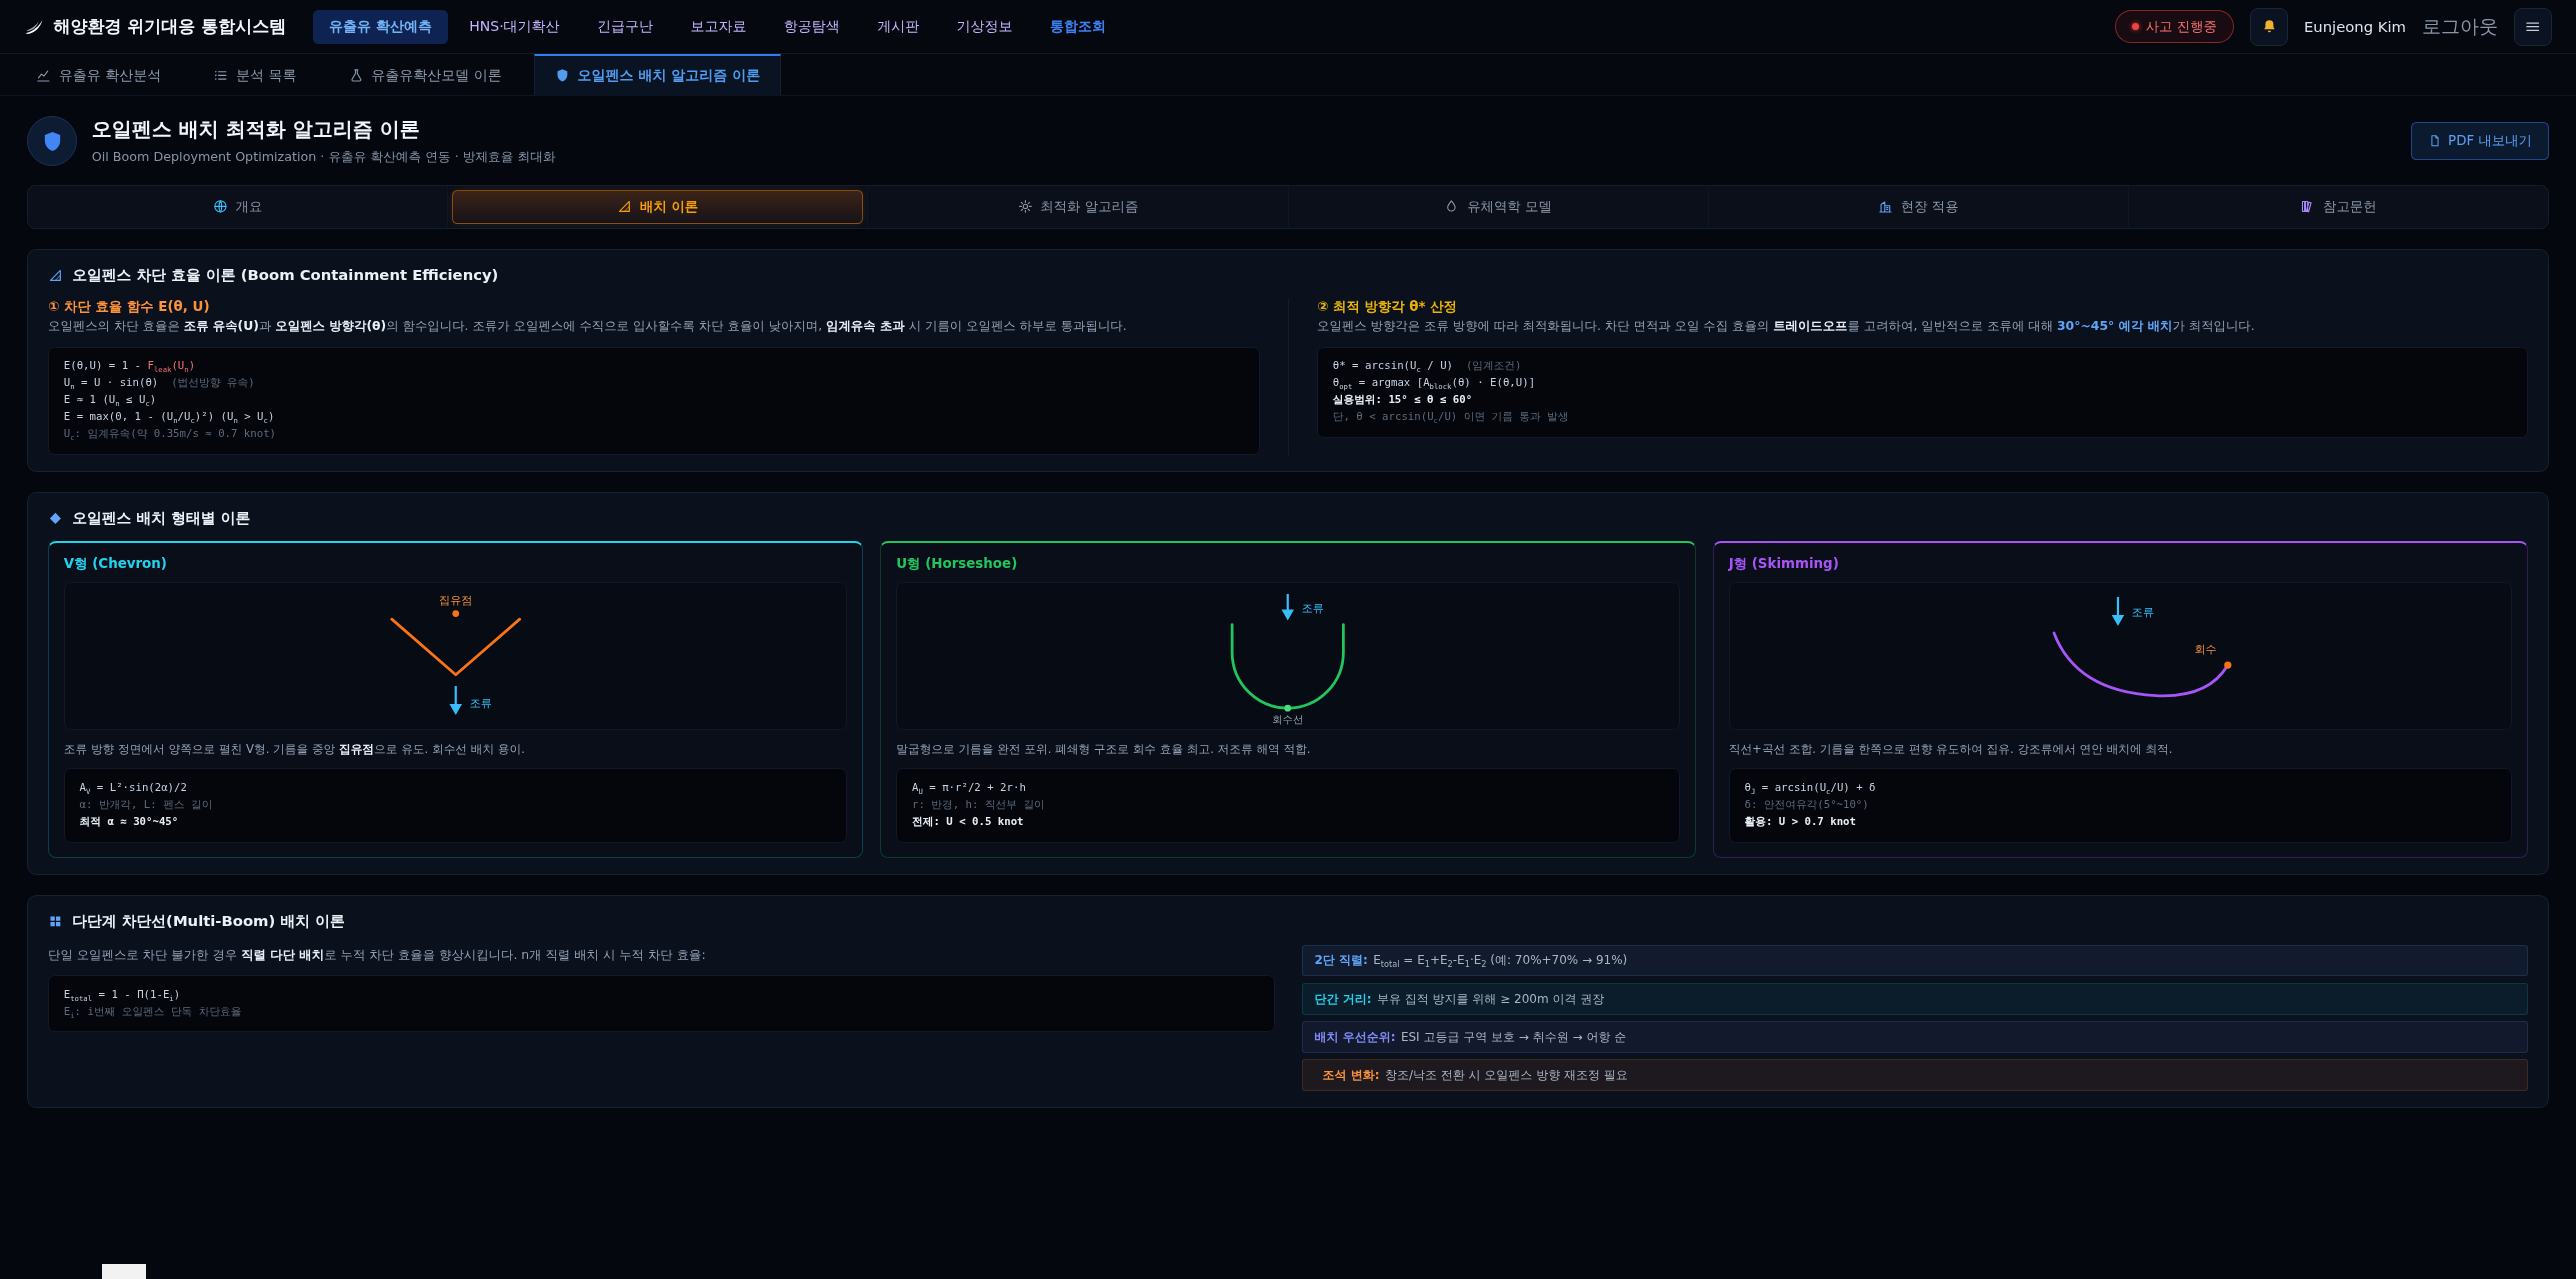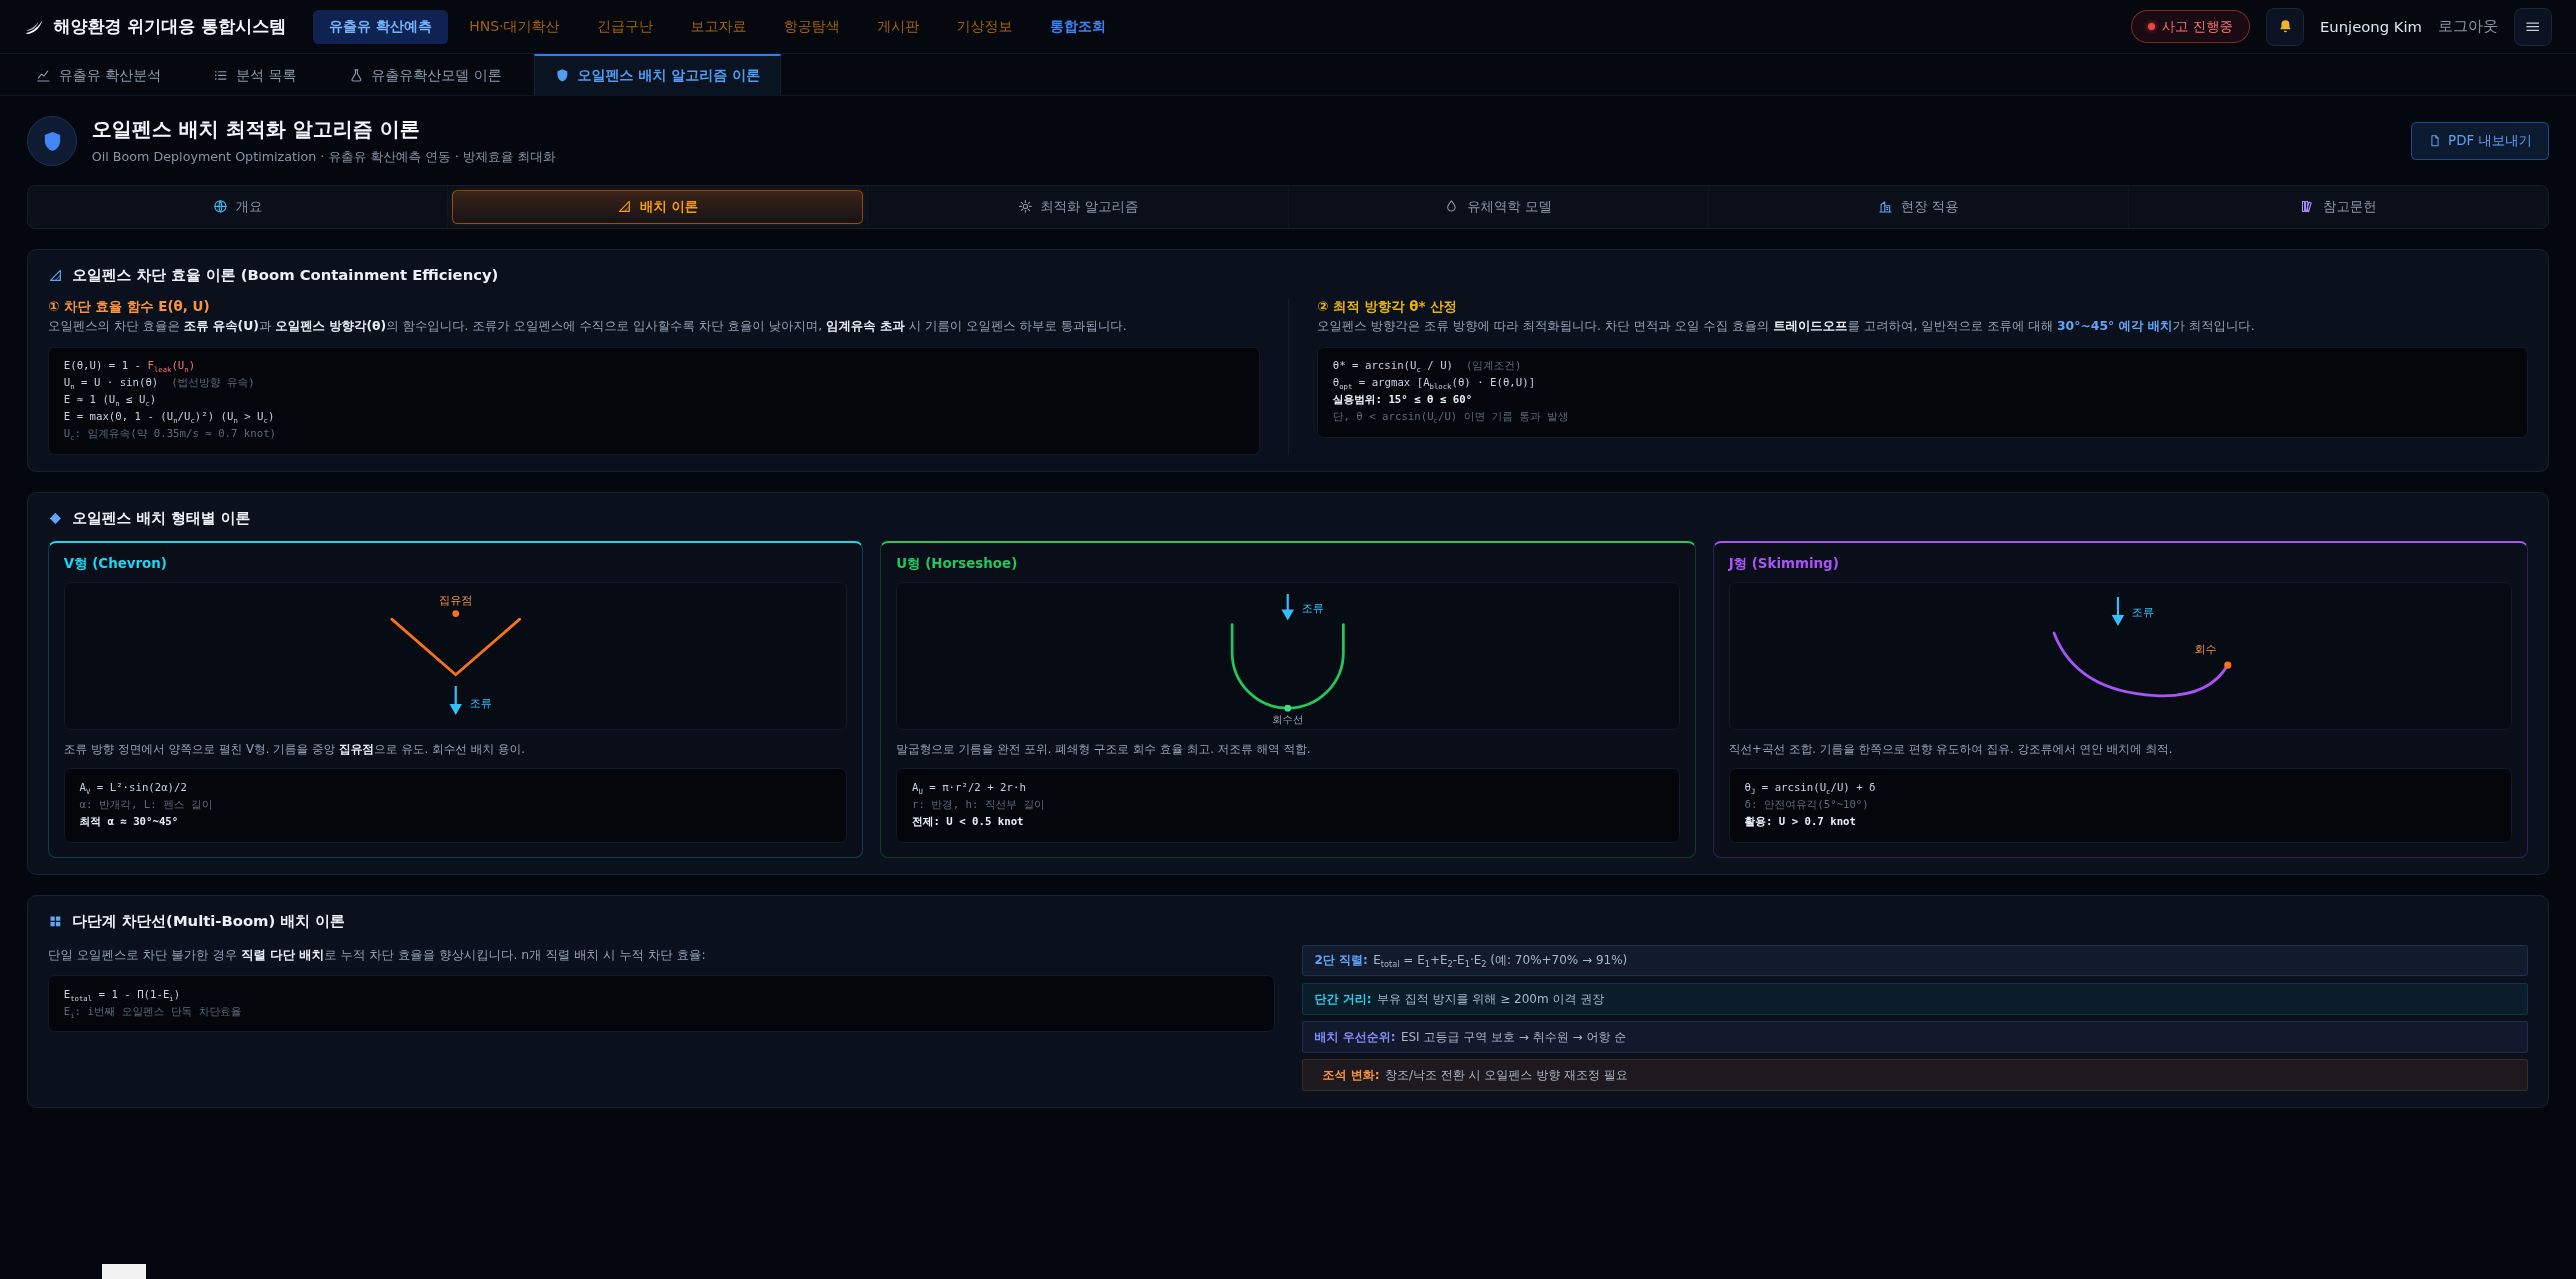--- a/index.html
+++ b/index.html
@@ -12,32 +12,32 @@
   [data-interactable="true"]{cursor:pointer;}
   .icn{display:inline-flex;width:14.8px;height:14.8px;flex:none;}
   .icn svg{width:100%;height:100%;}
 
   
   .topnav{height:54px;display:flex;align-items:center;padding:0 24px;background:#05080f;border-bottom:0.7px solid #101827;gap:17.4px;}
   .brand{display:flex;align-items:center;gap:9.4px;}
   .brand .icn{width:20px;height:20px;color:#ffffff;}
   .brand-text{font-size:17px;font-weight:bold;color:#f3f6fb;white-space:nowrap;}
   .nav-items{display:flex;align-items:center;gap:5.4px;margin-left:9.4px;}
-  .nav-item{padding:8px 16px;font-size:14px;color:#a16207;border-radius:5.4px;white-space:nowrap;}
+  .nav-item{padding:8px 16px;font-size:14px;color:#c4b5fd;border-radius:5.4px;white-space:nowrap;}
   .nav-item.active{background:rgba(37,99,235,0.30);color:#74b3f7;font-weight:bold;}
   .nav-item.accent{color:#3b82f6;font-weight:bold;}
   .topnav-right{margin-left:auto;display:flex;align-items:center;gap:16px;}
   .incident-badge{display:flex;align-items:center;gap:6.7px;padding:6.7px 16px;border:0.7px solid rgba(239,68,68,0.5);background:rgba(127,29,29,0.16);border-radius:670px;color:#f87171;font-size:13.4px;white-space:nowrap;}
   .dot{width:7.4px;height:7.4px;border-radius:50%;background:#ef4444;box-shadow:0 0 5.4px rgba(239,68,68,.8);}
   .icon-tile{width:38px;height:38px;border-radius:8px;background:#0b1322;border:0.7px solid #1b2737;display:flex;align-items:center;justify-content:center;}
   .bell{color:#f0b42c;}
   .burger{color:#c7cfdc;}
   .burger .icn{width:17.4px;height:17.4px;}
   .user-name{font-size:14.8px;color:#dde5f0;white-space:nowrap;}
-  .logout-btn{background:none;border:none;font-size:15px;color:#8b97a8;font-family:inherit;white-space:nowrap;}
+  .logout-btn{background:none;border:none;font-size:19px;color:#8b97a8;font-family:inherit;white-space:nowrap;}
 
   
   .tabbar{height:42px;display:flex;align-items:stretch;background:#05090f;border-bottom:0.7px solid #0e1522;padding:0 16px;gap:12px;}
   .tab{display:flex;align-items:center;gap:8px;padding:0 20px;font-size:14px;color:#8d9aad;border-top:2px solid transparent;white-space:nowrap;}
   .tab.active{background:#0a1322;color:#4f9cf0;border-top-color:#2f7df0;border-left:0.7px solid #15202f;border-right:0.7px solid #15202f;font-weight:bold;}
 
   
   .page-header{display:flex;align-items:center;padding:20px 27px 16px;gap:14.8px;}
   .ph-icon{width:50px;height:50px;border-radius:50%;background:#0e1c33;border:0.7px solid #1b3156;display:flex;align-items:center;justify-content:center;color:#4285f4;}
   .ph-icon .icn{width:23px;height:23px;}

